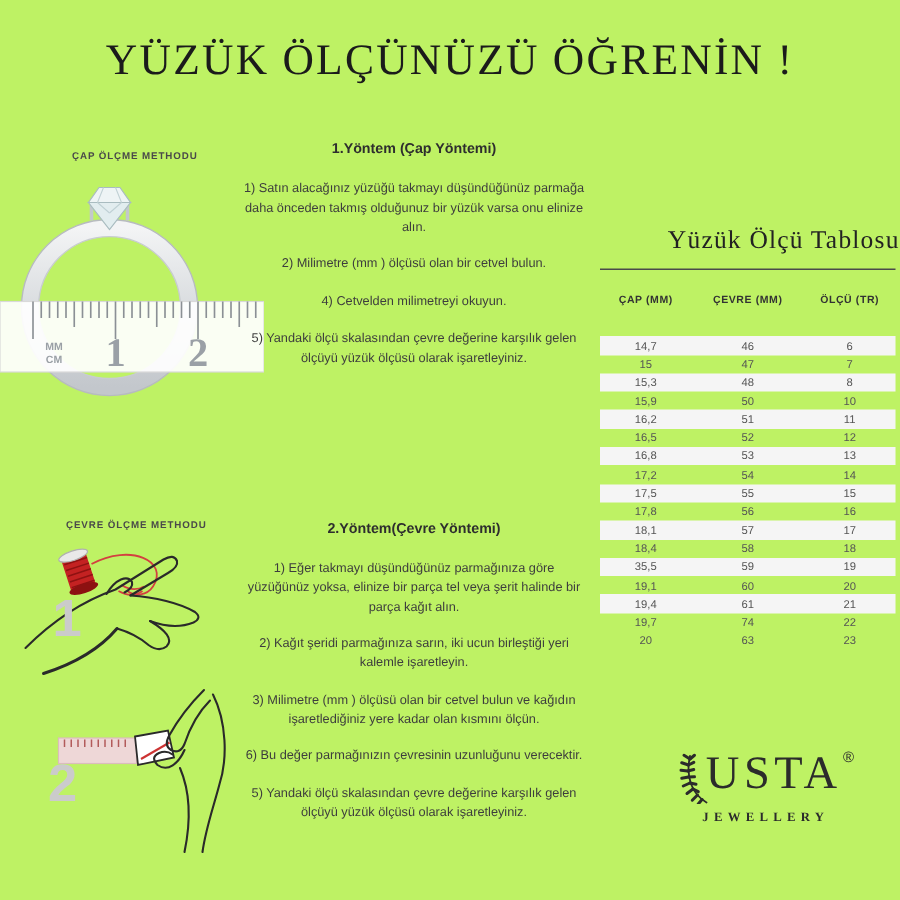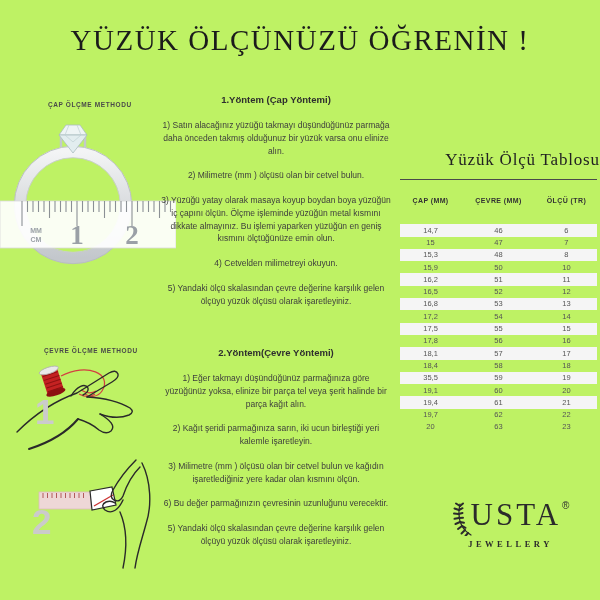--- a/index.html
+++ b/index.html
@@ -194,21 +194,20 @@
       <path d="M127,5 C136,23 137,48 131,66 C127,81 122,95 120,110"></path>
       <path d="M105,54 C111,68 113,86 108,110"></path>
     </g>
     <text class="step-numeral" x="17" y="76" data-name="step-2-numeral">2</text>
   </svg>
 
   <div class="method-col method-1" data-name="method-1-section">
     <div class="method-heading" data-name="method-1-heading">1.Yöntem (Çap Yöntemi)</div>
     <p data-name="method-1-step">1) Satın alacağınız yüzüğü takmayı düşündüğünüz parmağa daha önceden takmış olduğunuz bir yüzük varsa onu elinize alın.</p>
     <p data-name="method-1-step">2) Milimetre (mm ) ölçüsü olan bir cetvel bulun.</p>
-    <p data-name="method-1-step">3) Yüzüğü yatay olarak masaya koyup boydan boya yüzüğün iç çapını ölçün. Ölçme işleminde yüzüğün metal kısmını dikkate almayınız. Bu işlemi yaparken yüzüğün en geniş kısmını ölçtüğünüze emin olun.</p>
     <p data-name="method-1-step">4) Cetvelden milimetreyi okuyun.</p>
     <p data-name="method-1-step">5) Yandaki ölçü skalasından çevre değerine karşılık gelen ölçüyü yüzük ölçüsü olarak işaretleyiniz.</p>
   </div>
 
   <div class="method-col method-2" data-name="method-2-section">
     <div class="method-heading" data-name="method-2-heading">2.Yöntem(Çevre Yöntemi)</div>
     <p data-name="method-2-step">1) Eğer takmayı düşündüğünüz parmağınıza göre yüzüğünüz yoksa, elinize bir parça tel veya şerit halinde bir parça kağıt alın.</p>
     <p data-name="method-2-step">2) Kağıt şeridi parmağınıza sarın, iki ucun birleştiği yeri kalemle işaretleyin.</p>
     <p data-name="method-2-step">3) Milimetre (mm ) ölçüsü olan bir cetvel bulun ve kağıdın işaretlediğiniz yere kadar olan kısmını ölçün.</p>
     <p data-name="method-2-step">6) Bu değer parmağınızın çevresinin uzunluğunu verecektir.</p>
@@ -295,21 +294,21 @@
           <div class="tcell" data-name="table-cell">60</div>
           <div class="tcell" data-name="table-cell">20</div>
         </div>
         <div class="trow" data-name="table-row">
           <div class="tcell" data-name="table-cell">19,4</div>
           <div class="tcell" data-name="table-cell">61</div>
           <div class="tcell" data-name="table-cell">21</div>
         </div>
         <div class="trow" data-name="table-row">
           <div class="tcell" data-name="table-cell">19,7</div>
-          <div class="tcell" data-name="table-cell">62</div>
+          <div class="tcell" data-name="table-cell">74</div>
           <div class="tcell" data-name="table-cell">22</div>
         </div>
         <div class="trow" data-name="table-row">
           <div class="tcell" data-name="table-cell">20</div>
           <div class="tcell" data-name="table-cell">63</div>
           <div class="tcell" data-name="table-cell">23</div>
         </div>
       </div>
   </div>
 

